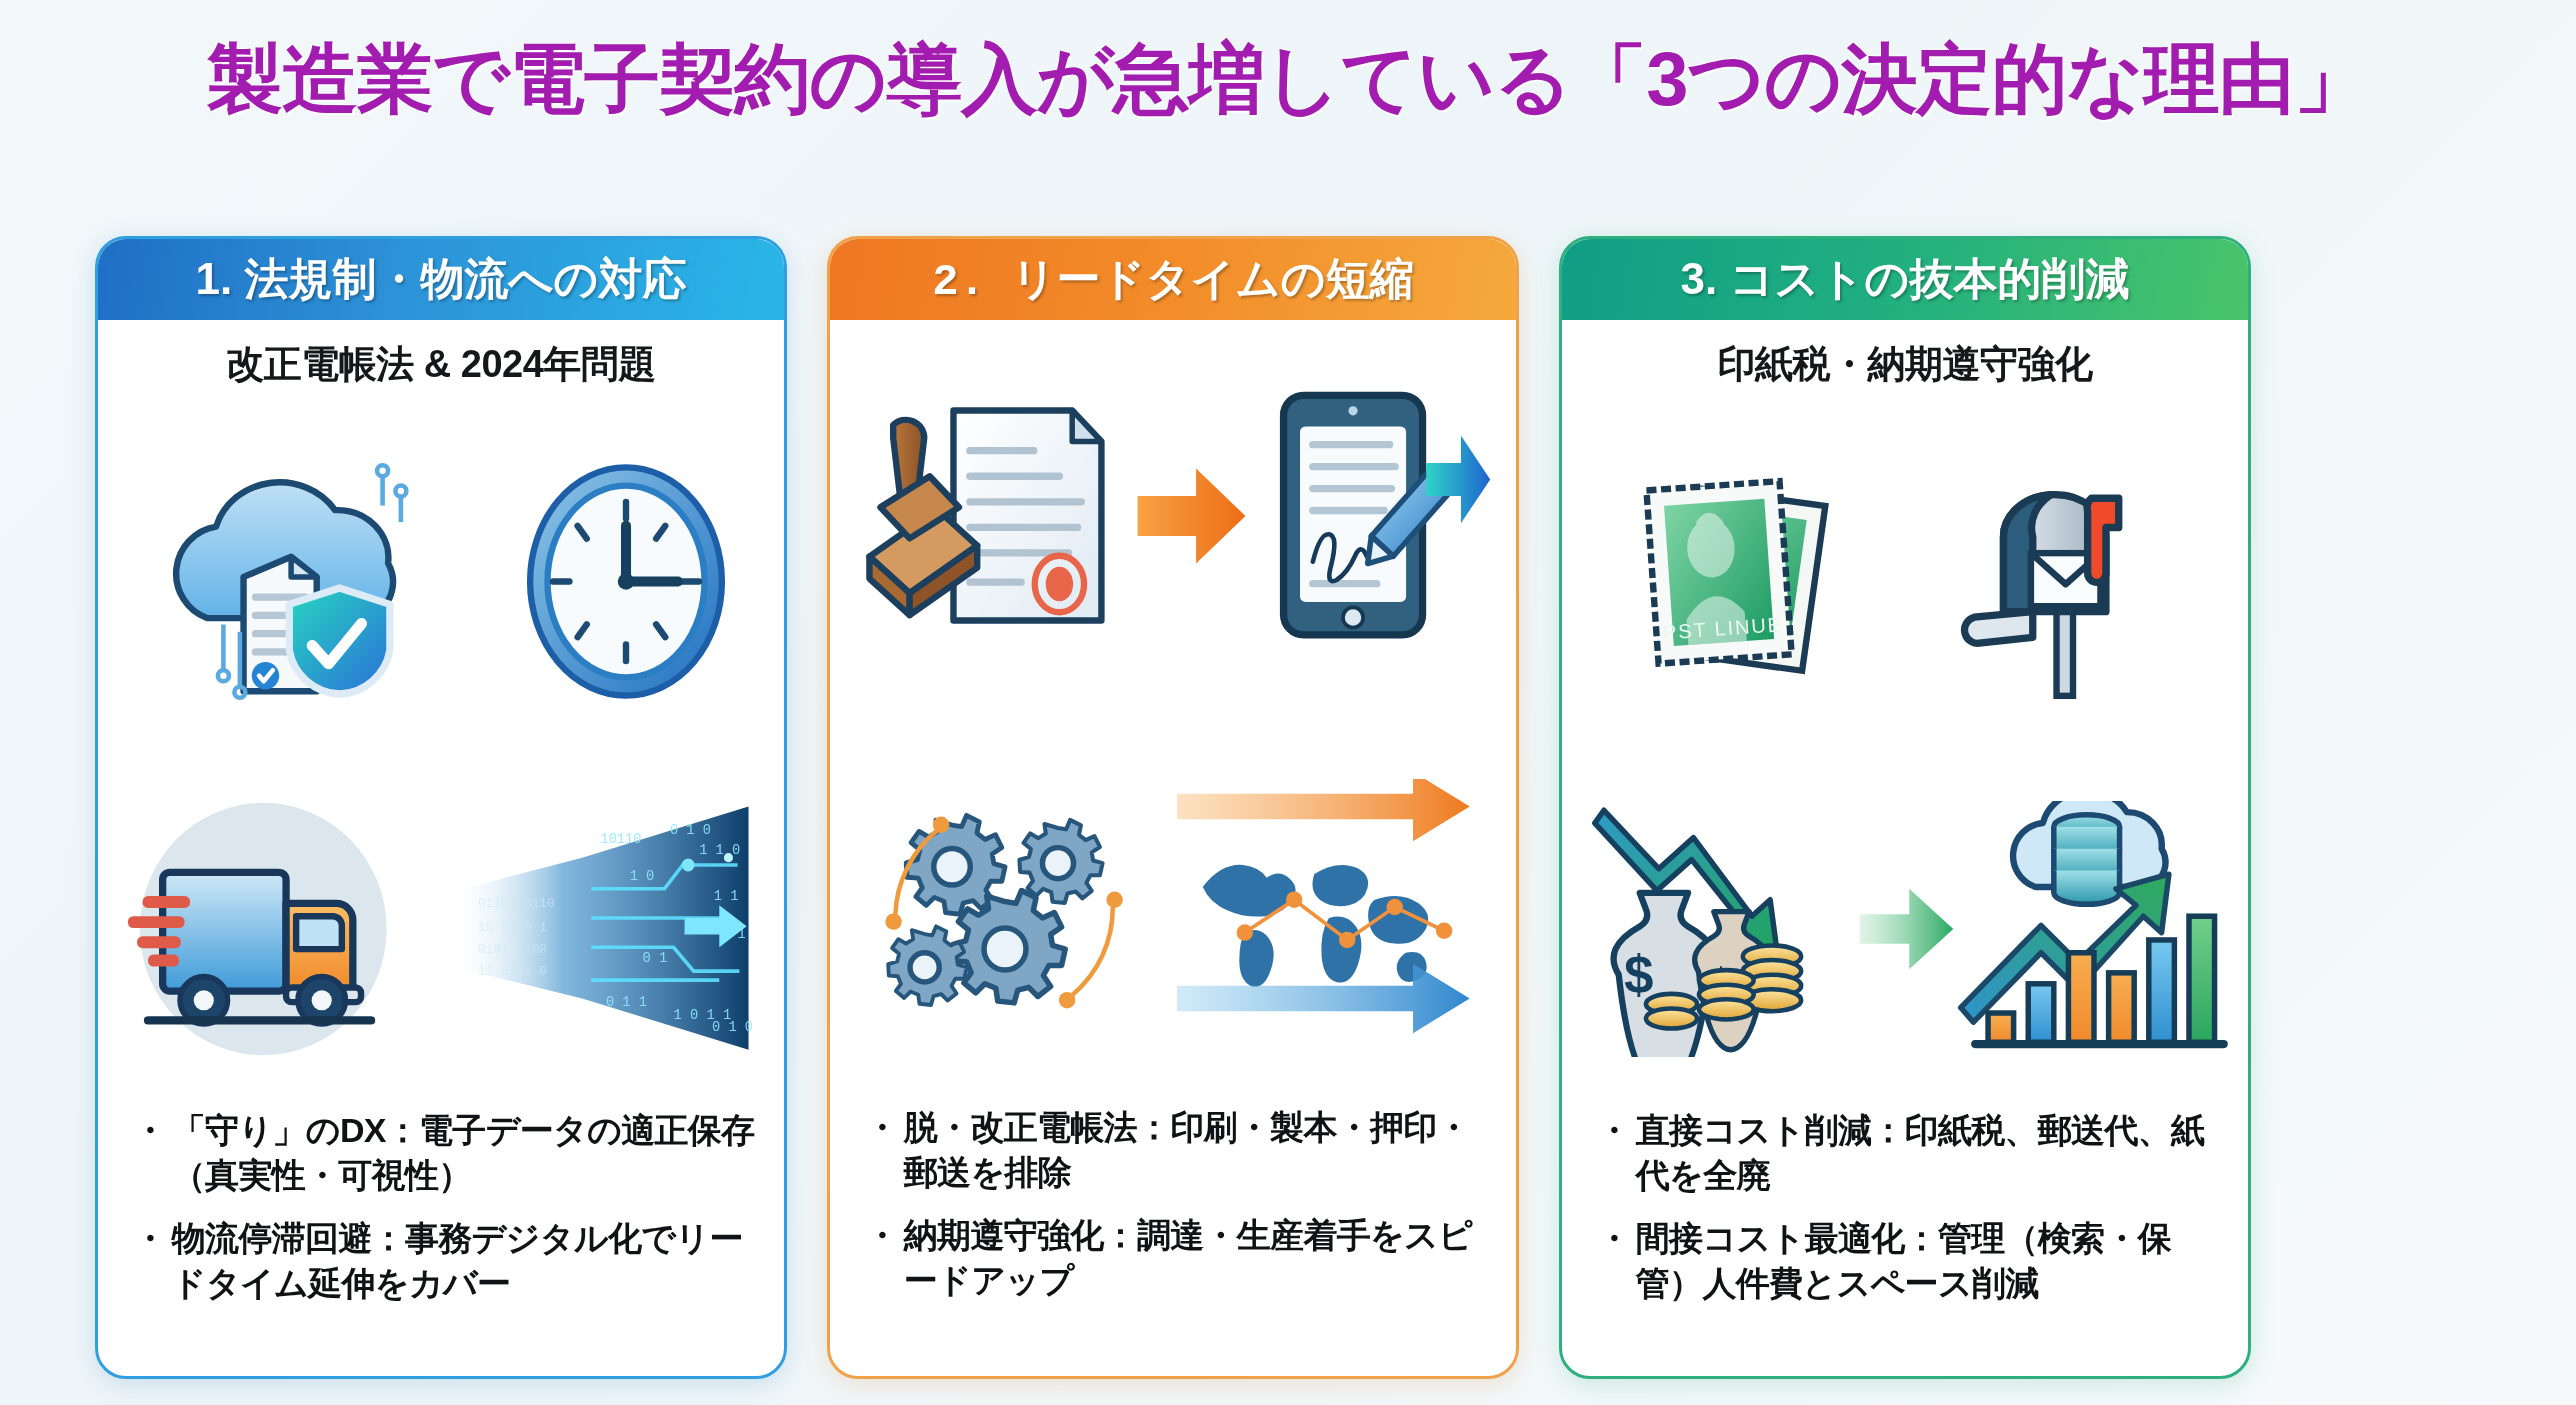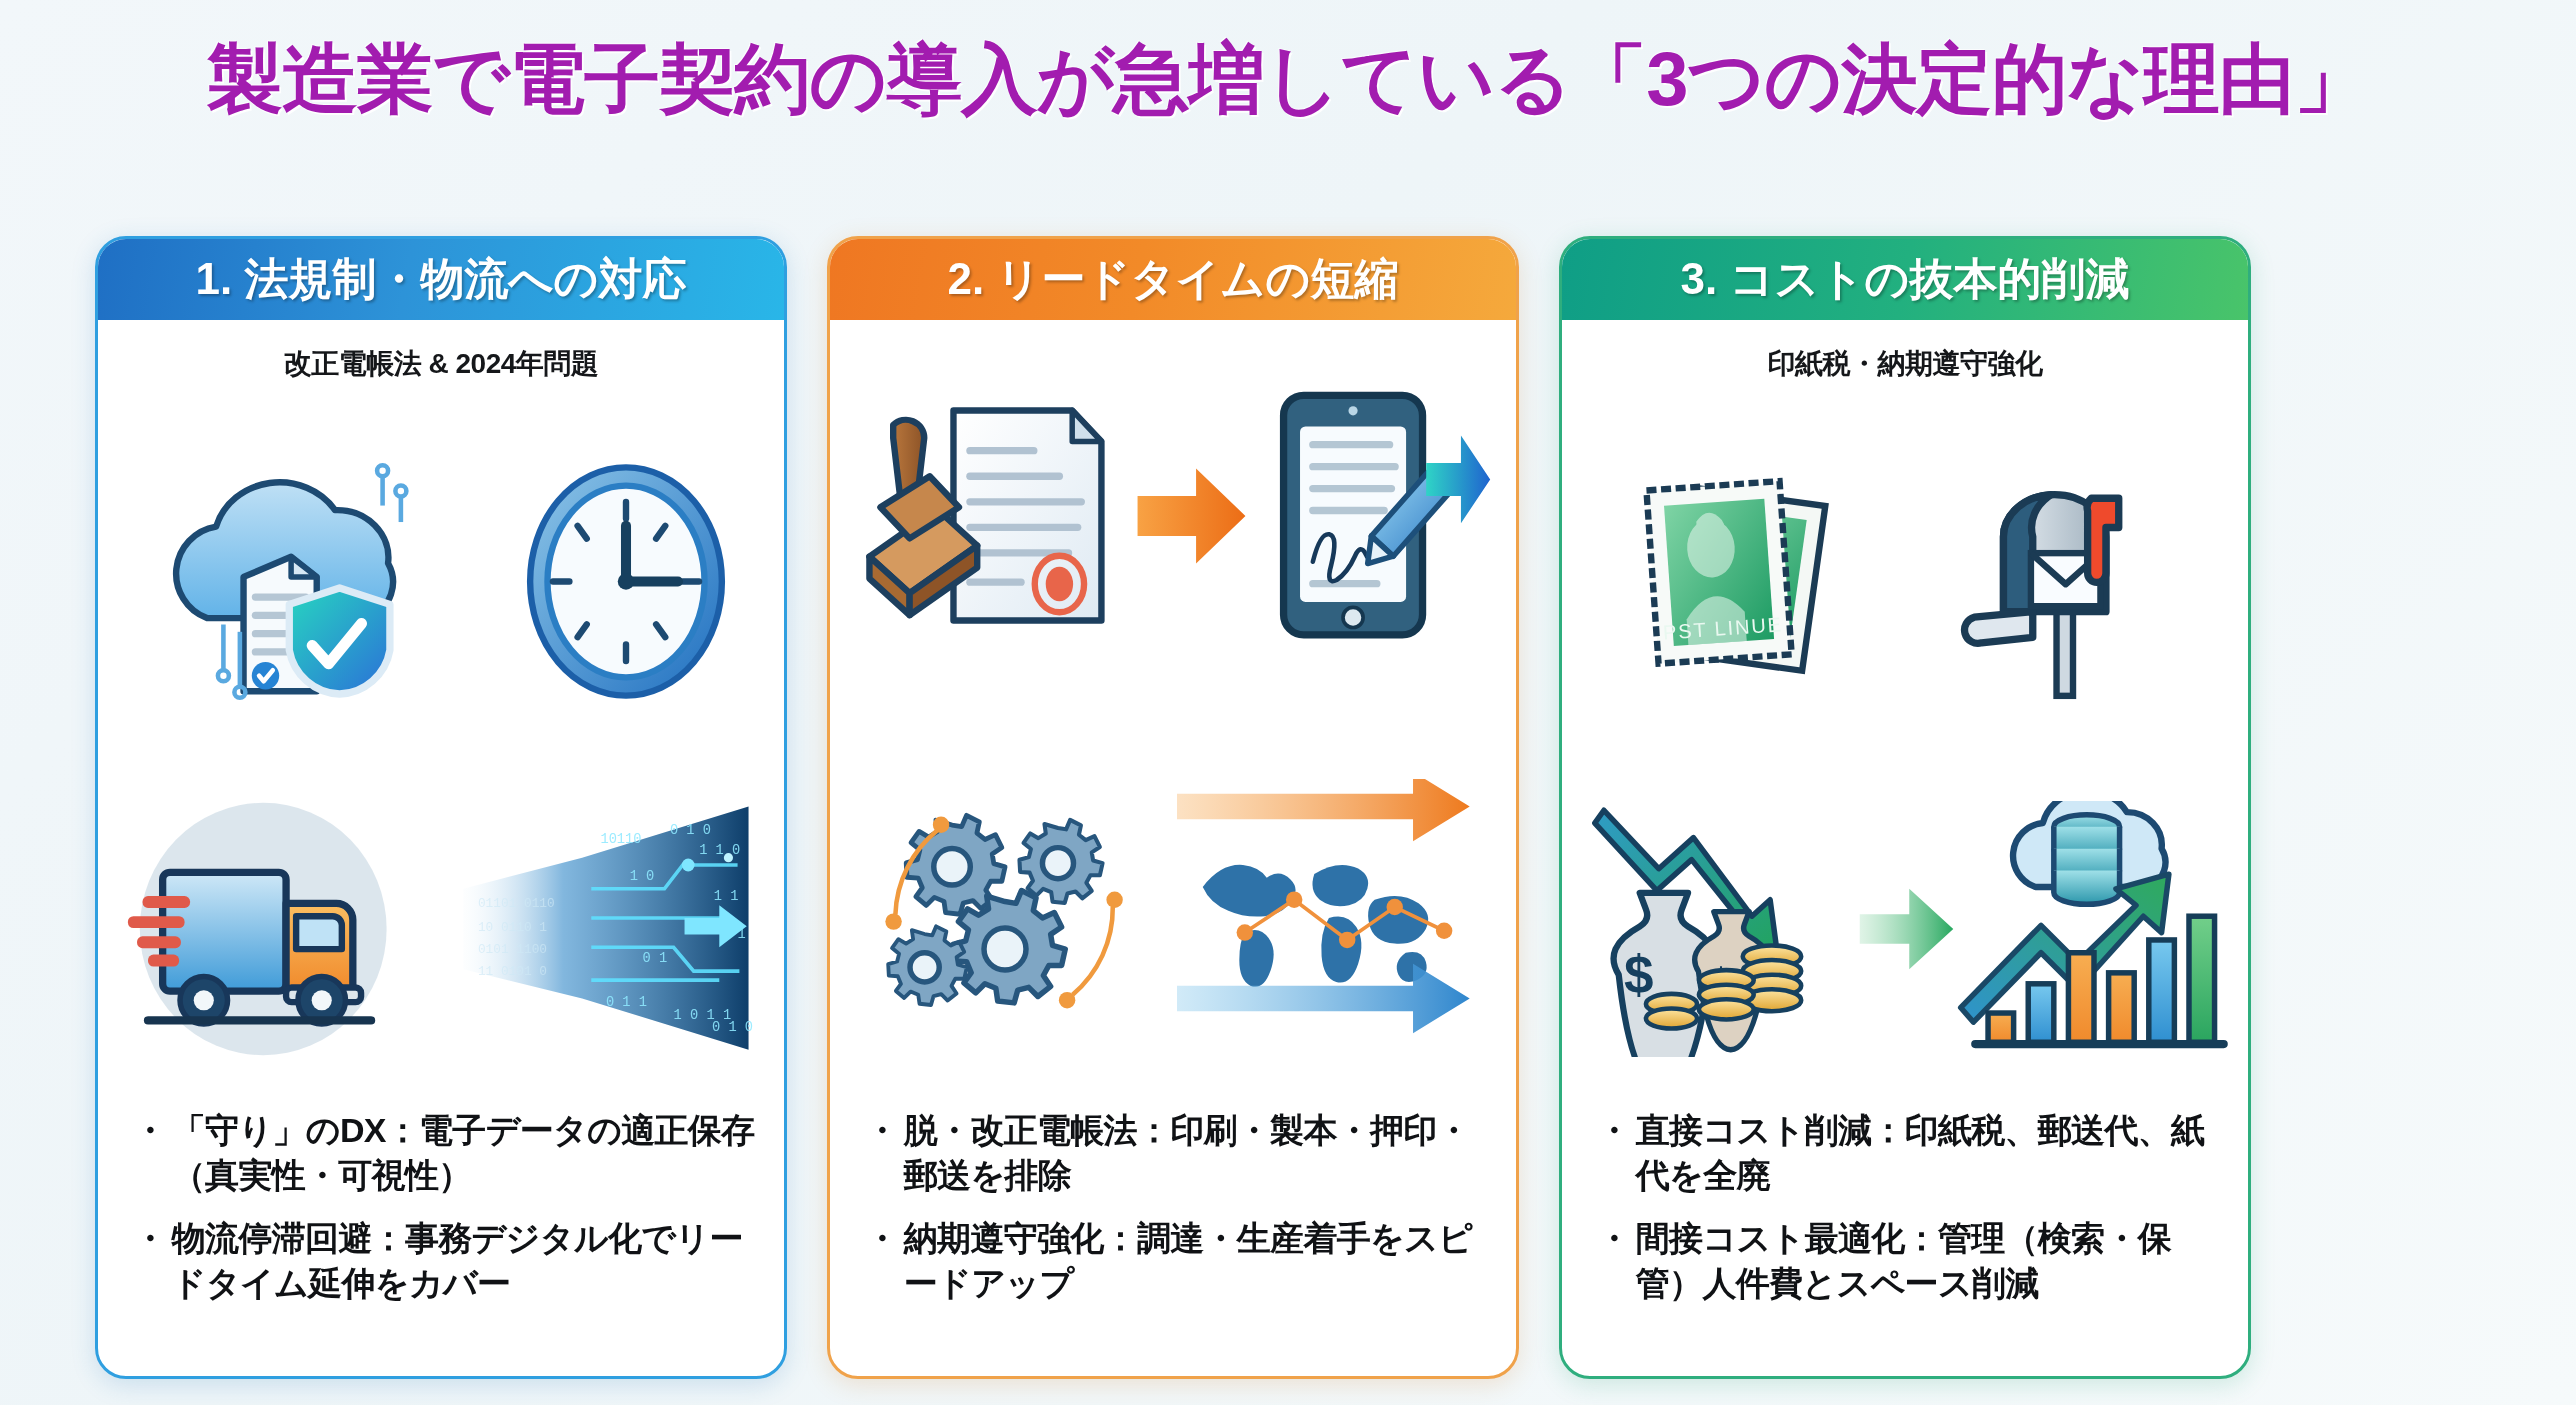--- a/index.html
+++ b/index.html
@@ -31,40 +31,40 @@
     display:flex; gap:40px;
   }
   .card{
     flex:1 1 0; position:relative;
     background:#ffffff;
     border-radius:31px;
     display:flex; flex-direction:column;
     overflow:hidden;
   }
   .card.c1{ border:3.7px solid #2f9fe0; box-shadow:0 5.5px 24px rgba(40,120,190,.18); }
-  .card.c2{ border:3.7px solid #f0a24a; box-shadow:0 5.5px 24px rgba(210,130,40,.18); }
+  .card.c2{ border:3.7px solid #f0a24a; box-shadow:0 5.5px 24px rgba(210,130,40,.18);font-family:Liberation Mono, monospace; }
   .card.c3{ border:3.7px solid #2fae7e; box-shadow:0 5.5px 24px rgba(30,160,110,.18); }
 
   .card-header{
     height:81px; flex:0 0 81px;
     display:flex; align-items:center; justify-content:center;
     position:relative;
   }
   .c1 .card-header{ background:linear-gradient(100deg,#1f6fc4 0%,#2d93d8 45%,#29b6e8 100%); }
   .c2 .card-header{ background:linear-gradient(100deg,#ef7722 0%,#f28a28 45%,#f5a93c 100%); }
   .c3 .card-header{ background:linear-gradient(100deg,#0f9e86 0%,#22b07f 50%,#49c46a 100%); }
   .card-header-title{
     font-size:44px; font-weight:bold; color:#ffffff; white-space:nowrap;
     text-shadow:1.8px 1.8px 2.7px rgba(0,0,0,.28);
   }
 
   .card-subtitle{
     flex:0 0 88px;
     display:flex; align-items:center; justify-content:center;
-    font-size:28px; font-weight:bold; color:#15171a; white-space:nowrap;
+    font-size:38px; font-weight:bold; color:#15171a; white-space:nowrap;
     letter-spacing:-0.5px;
   }
 
   .icon-area{ flex:1 1 auto; position:relative; padding:0 20px; }
   .icon-row{
     height:50%; display:flex; align-items:center; justify-content:space-around;
   }
   .icon-slot{ display:flex; align-items:center; justify-content:center; }
 
   .bullets{

